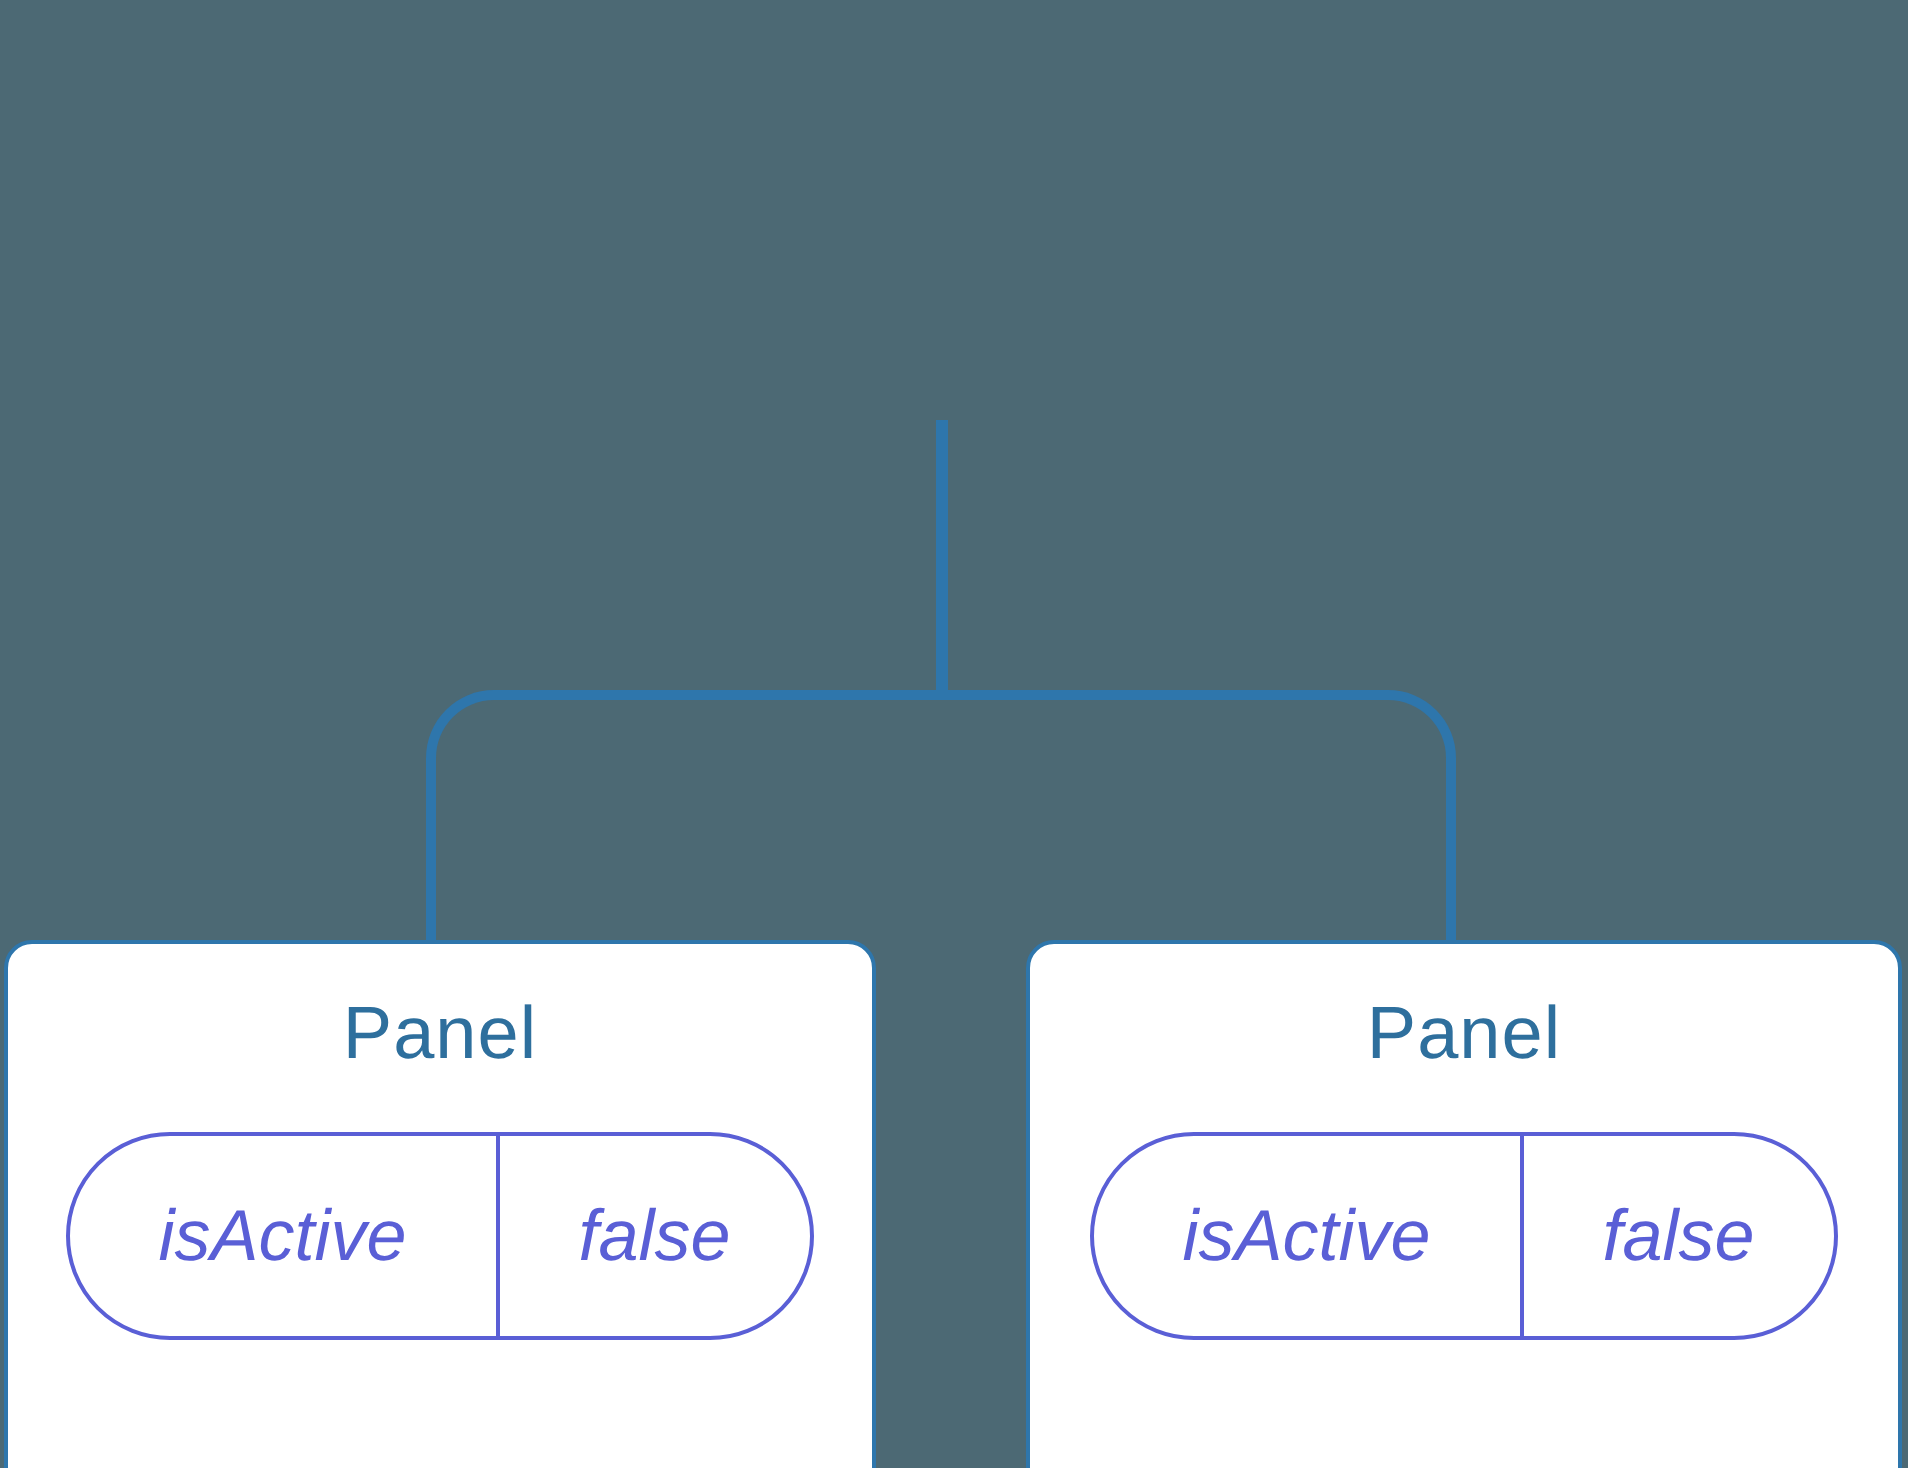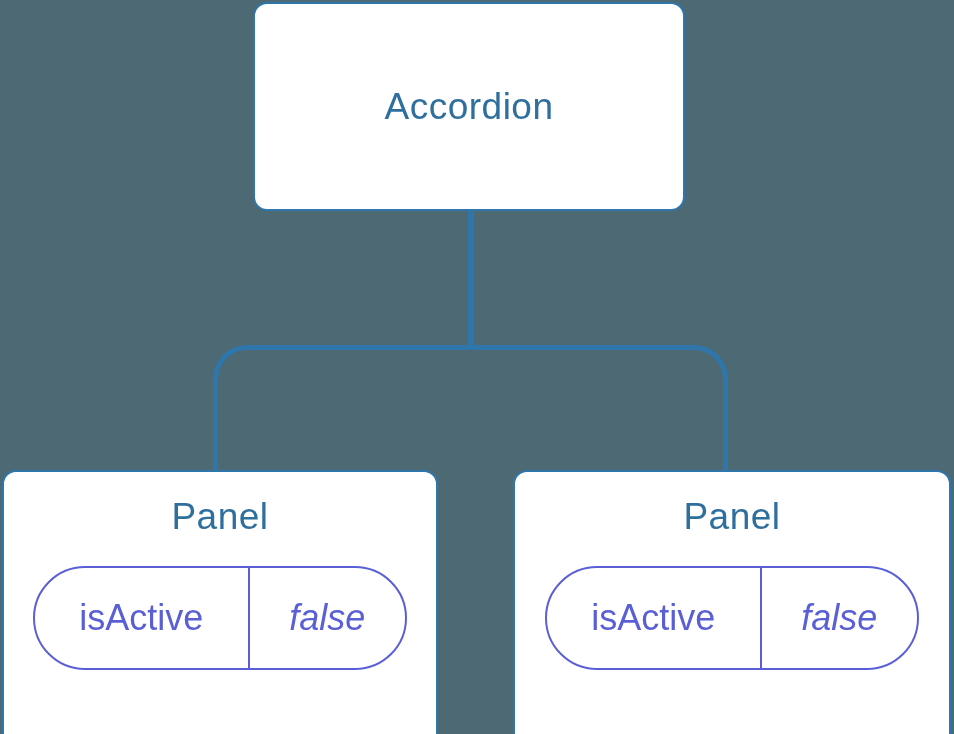--- a/index.html
+++ b/index.html
@@ -93,34 +93,32 @@
     align-items: center;
     justify-content: center;
     color: #5a5fd6;
     font-size: 36px;
     font-weight: 500;
   }
   .state-key {
     flex: 0 0 58%;
     border-right: 2.5px solid #5a5fd6;
     box-sizing: border-box;
+    font-style: italic;
   }
   .state-value {
     flex: 1 1 auto;
     font-style: italic;
   }
 </style>
 </head>
 <body>
 
 <div class="stage">
 
-  <div class="node-root">
-    <span class="node-label">Accordion</span>
-  </div>
 
   <div class="connector-trunk"></div>
   <div class="connector-branch"></div>
 
   <div class="panel panel-left">
     <span class="node-label">Panel</span>
     <div class="state-pill">
       <div class="state-cell state-key">isActive</div>
       <div class="state-cell state-value">false</div>
     </div>

